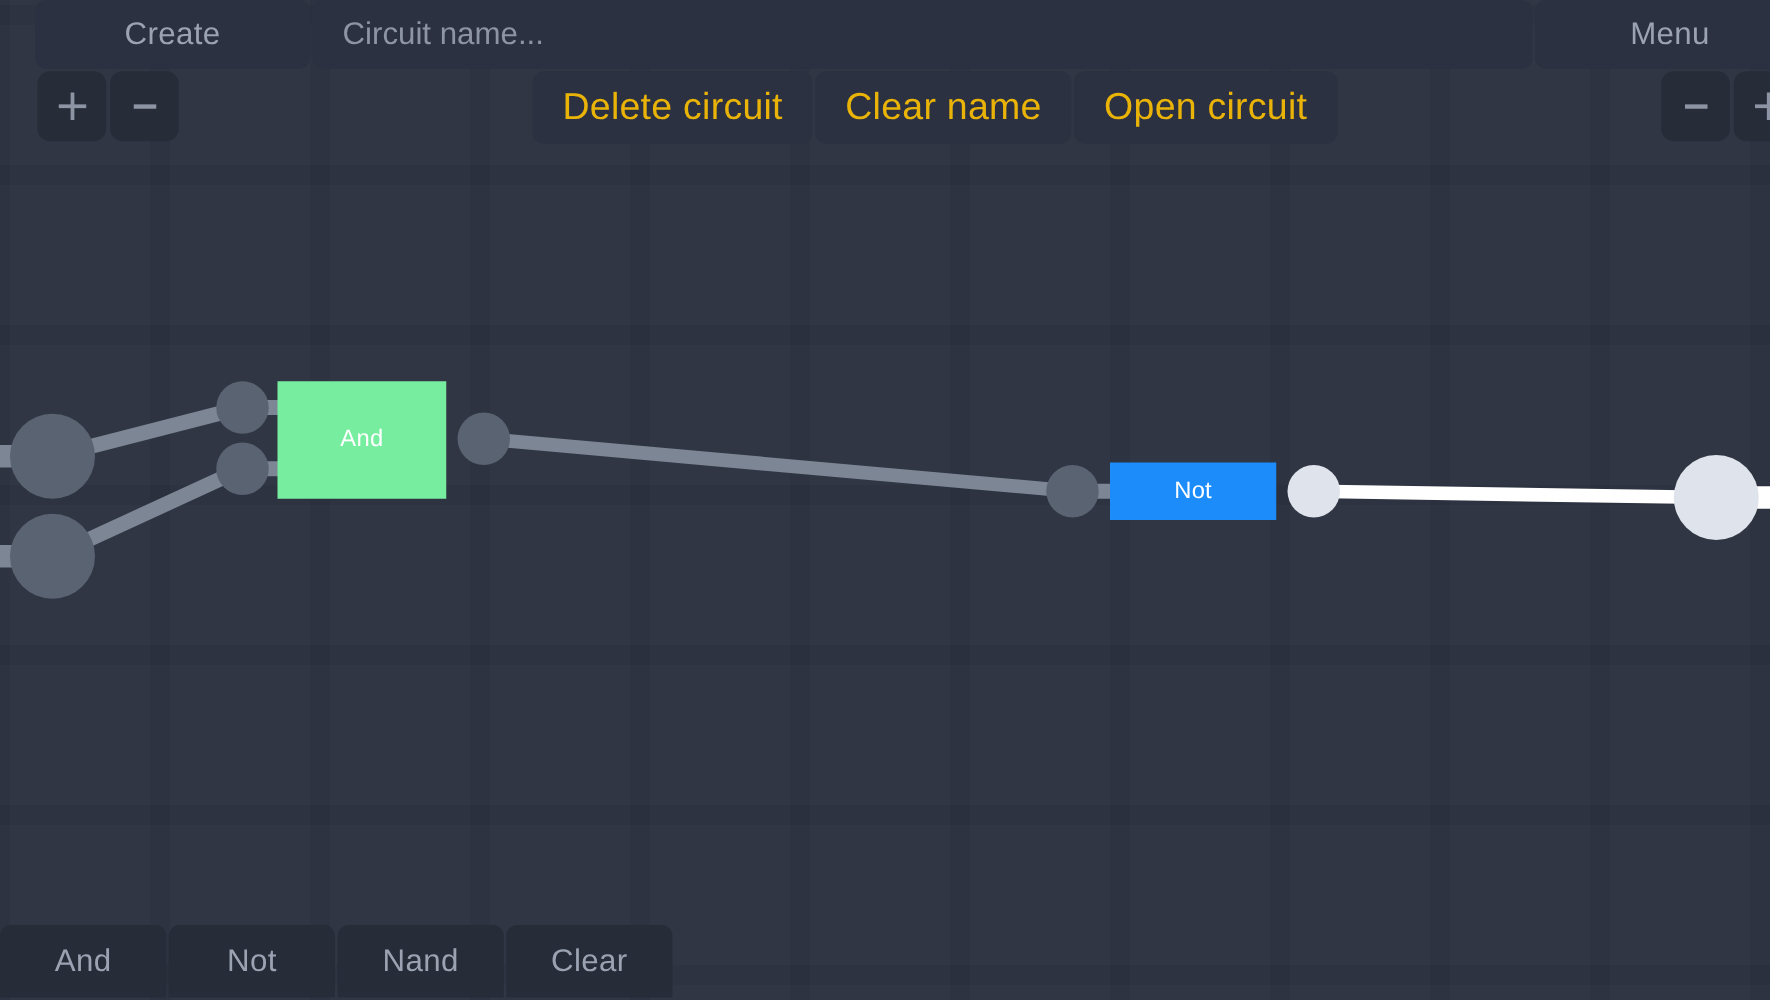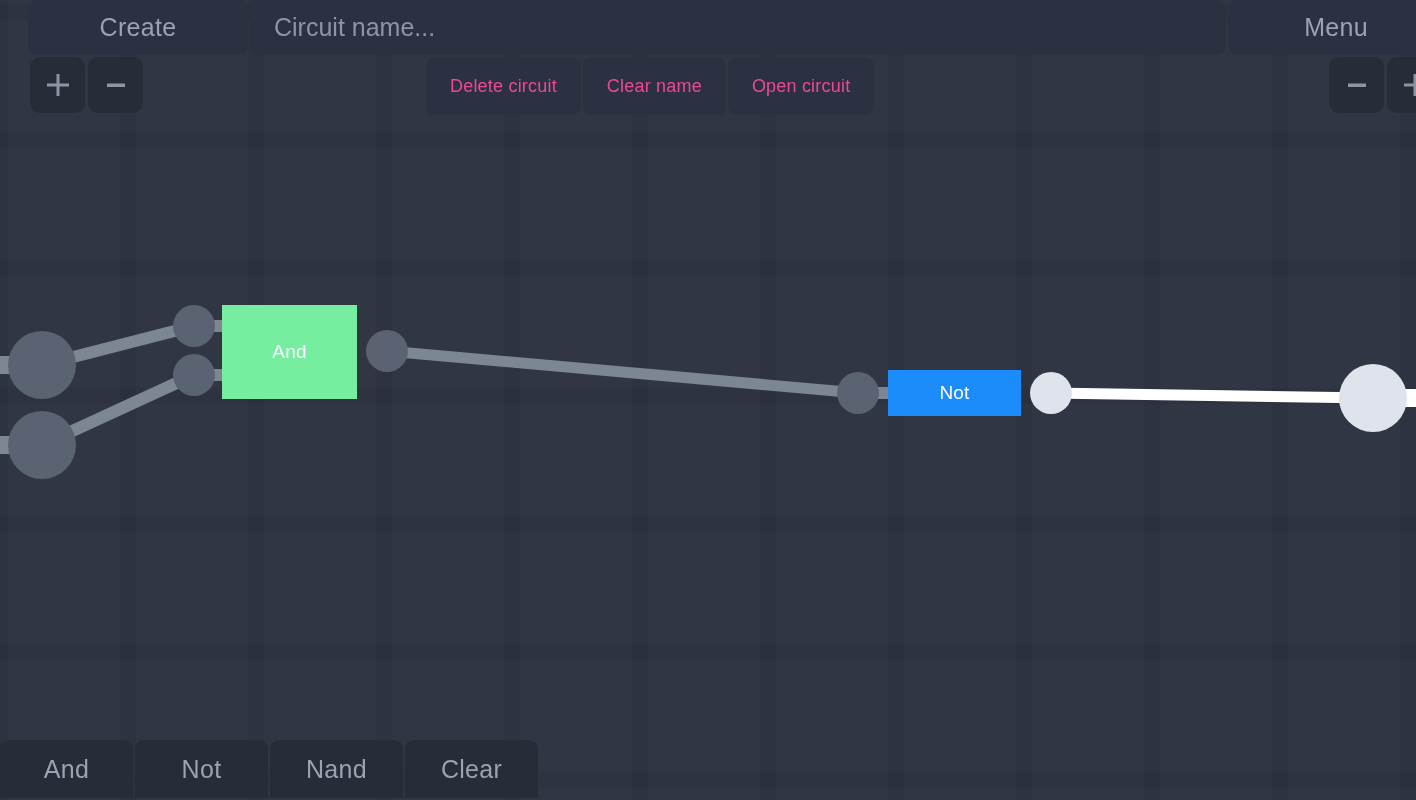--- a/index.html
+++ b/index.html
@@ -147,25 +147,25 @@
   #mid-actions {
     position: absolute;
     top: 0;
     left: 398px;
     display: flex;
     gap: 2px;
   }
   .midbtn {
     height: 58px;
     background: #2b3140;
-    color: #ec4899;
+    color: #eab308;
     border: none;
     border-radius: 9px;
     font-family: "Liberation Sans", sans-serif;
-    font-size: 18px;
+    font-size: 30px;
     font-weight: 300;
     letter-spacing: 0.2px;
     cursor: pointer;
     padding: 0 24px;
     display: flex;
     align-items: center;
     justify-content: center;
   }
 
   

